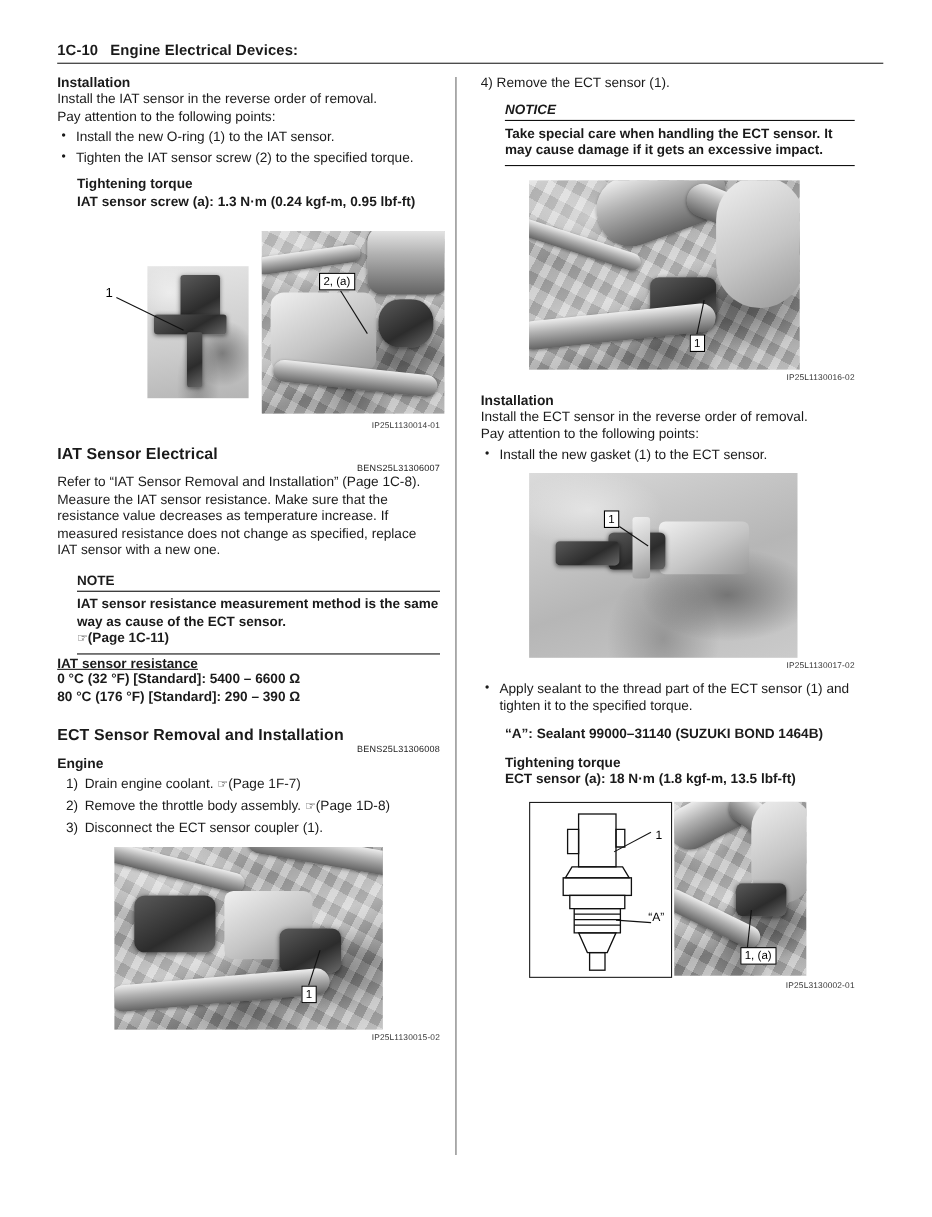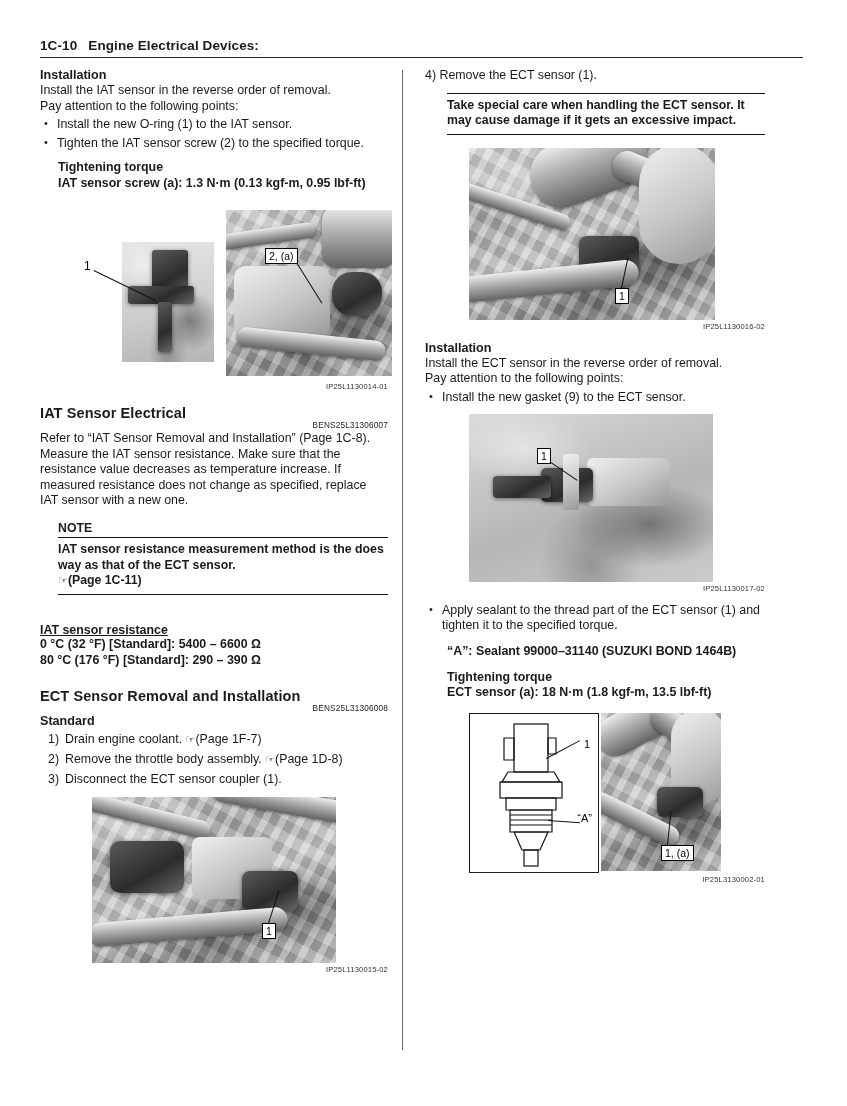--- a/index.html
+++ b/index.html
@@ -13,21 +13,21 @@
     font-family: "Liberation Sans", sans-serif;
     color: #1a1a1a;
     position: relative;
     overflow: hidden;
   }
   .page {
     position: relative;
     width: 847px;
     height: 1106px;
     box-sizing: border-box;
-    padding: 38px 44px 20px 40px;
+    padding: 38px 44px 20px 52px;
   }
 
   
   .page-header {
     display: flex;
     align-items: baseline;
     gap: 11px;
     font-weight: bold;
     font-size: 13.5px;
     letter-spacing: .1px;
@@ -258,71 +258,71 @@
       <p class="body">Install the IAT sensor in the reverse order of removal.</p>
       <p class="body">Pay attention to the following points:</p>
 
       <ul class="bullets">
         <li>Install the new O-ring (1) to the IAT sensor.</li>
         <li>Tighten the IAT sensor screw (2) to the specified torque.</li>
       </ul>
 
       <div class="spec-block">
         <div class="spec">Tightening torque</div>
-        <div class="spec">IAT sensor screw (a):  1.3 N·m (0.13 kgf-m, 0.95 lbf-ft)</div>
+        <div class="spec">IAT sensor screw (a):  1.3 N·m (0.24 kgf-m, 0.95 lbf-ft)</div>
       </div>
 
       <figure>
         <div class="fig-frame" style="height:178px; margin-top:10px;">
 
           <div class="photo" style="position:absolute; left:82px; top:40px; width:92px; height:120px; background:linear-gradient(170deg,#e8e6e3,#cfccc7 60%,#b7b4af);">
             <div class="blob" style="left:30px; top:8px; width:36px; height:46px; border-radius:3px;"></div>
             <div class="blob" style="left:6px; top:44px; width:66px; height:18px; border-radius:3px;"></div>
             <div class="blob" style="left:36px; top:60px; width:14px; height:50px; border-radius:2px;"></div>
           </div>
           <div class="callout plain" style="left:44px; top:58px;">1</div>
           <div class="leader" style="left:54px; top:68px; width:68px; transform:rotate(26deg);"></div>
 
           <div class="photo" style="position:absolute; left:186px; top:8px; width:166px; height:166px;">
             <div class="tube" style="left:-6px; top:18px; width:96px; height:16px; transform:rotate(-8deg);"></div>
             <div class="tube" style="left:96px; top:-4px; width:74px; height:62px; border-radius:14px;"></div>
             <div class="lightblob" style="left:8px; top:56px; width:96px; height:72px; border-radius:12px;"></div>
             <div class="blob" style="left:106px; top:62px; width:50px; height:44px; border-radius:20px;"></div>
             <div class="tube" style="left:10px; top:124px; width:150px; height:20px; transform:rotate(6deg);"></div>
-            <div class="callout" style="left:39px; top:38px;">2, (a)</div>
+            <div class="callout" style="left:52px; top:38px;">2, (a)</div>
             <div class="leader" style="left:72px; top:54px; width:46px; transform:rotate(58deg);"></div>
           </div>
         </div>
         <figcaption class="figcap">IP25L1130014-01</figcaption>
       </figure>
 
       <h2 class="sect" style="margin-top:14px;">IAT Sensor Electrical</h2>
       <div class="refcode">BENS25L31306007</div>
       <p class="body">Refer to “IAT Sensor Removal and Installation” (Page 1C-8).</p>
       <p class="body">Measure the IAT sensor resistance. Make sure that the resistance value decreases as temperature increase. If measured resistance does not change as specified, replace IAT sensor with a new one.</p>
 
       <div class="notebox">
         <div class="nb-title">NOTE</div>
         <div class="nb-rule-top"></div>
         <div class="nb-body">
-          <span>IAT sensor resistance measurement method is the does way as that of the ECT sensor.</span><br>
+          <span>IAT sensor resistance measurement method is the same way as cause of the ECT sensor.</span><br>
           <span class="hand">☞</span><span>(Page 1C-11)</span>
         </div>
         <div class="nb-rule-bottom"></div>
       </div>
 
-      <div style="margin-top:28px;">
+      <div style="margin-top:1px;">
         <div class="underline-head">IAT sensor resistance</div>
         <div class="spec">0 °C (32 °F) [Standard]: 5400 – 6600 Ω</div>
         <div class="spec">80 °C (176 °F) [Standard]: 290 – 390 Ω</div>
       </div>
 
       <h2 class="sect" style="margin-top:20px;">ECT Sensor Removal and Installation</h2>
       <div class="refcode">BENS25L31306008</div>
-      <h3 class="sub">Standard</h3>
+      <h3 class="sub">Engine</h3>
 
       <ol class="steps">
         <li>
           <span class="step-num">1)</span>
           <span>Drain engine coolant. </span><span class="hand">☞</span><span>(Page 1F-7)</span>
         </li>
         <li>
           <span class="step-num">2)</span>
           <span>Remove the throttle body assembly. </span><span class="hand">☞</span><span>(Page 1D-8)</span>
         </li>
@@ -350,20 +350,21 @@
 
     </div>
 
     <div class="col-divider"></div>
 
     <div class="col col-right">
 
       <p class="body">4) Remove the ECT sensor (1).</p>
 
       <div class="notebox right">
+        <div class="nb-title italic">NOTICE</div>
         <div class="nb-rule-top"></div>
         <div class="nb-body">Take special care when handling the ECT sensor. It may cause damage if it gets an excessive impact.</div>
         <div class="nb-rule-bottom"></div>
       </div>
 
       <figure>
         <div class="fig-frame" style="margin-top:13px;">
           <div class="photo" style="width:246px; height:172px; margin-left:44px;">
             <div class="tube" style="left:60px; top:-14px; width:120px; height:64px; border-radius:30px; transform:rotate(-20deg);"></div>
             <div class="tube" style="left:140px; top:20px; width:120px; height:30px; transform:rotate(22deg);"></div>
@@ -375,21 +376,21 @@
             <div class="leader" style="left:152px; top:140px; width:32px; transform:rotate(-78deg);"></div>
           </div>
         </div>
         <figcaption class="figcap">IP25L1130016-02</figcaption>
       </figure>
 
       <h3 class="sub" style="margin-top:10px;">Installation</h3>
       <p class="body">Install the ECT sensor in the reverse order of removal.</p>
       <p class="body">Pay attention to the following points:</p>
       <ul class="bullets">
-        <li>Install the new gasket (9) to the ECT sensor.</li>
+        <li>Install the new gasket (1) to the ECT sensor.</li>
       </ul>
 
       <figure>
         <div class="fig-frame" style="margin-top:8px;">
           <div class="photo" style="width:244px; height:168px; margin-left:44px; background:linear-gradient(160deg,#dedbd6,#b9b6b0 55%,#cecbc5);">
             <div class="lightblob" style="left:118px; top:44px; width:82px; height:48px; border-radius:6px;"></div>
             <div class="blob" style="left:72px; top:54px; width:52px; height:34px; border-radius:5px;"></div>
             <div class="blob" style="left:24px; top:62px; width:58px; height:22px; border-radius:4px;"></div>
             <div class="lightblob" style="left:94px; top:40px; width:16px; height:56px; border-radius:3px;"></div>
             <div class="callout" style="left:68px; top:34px;">1</div>

